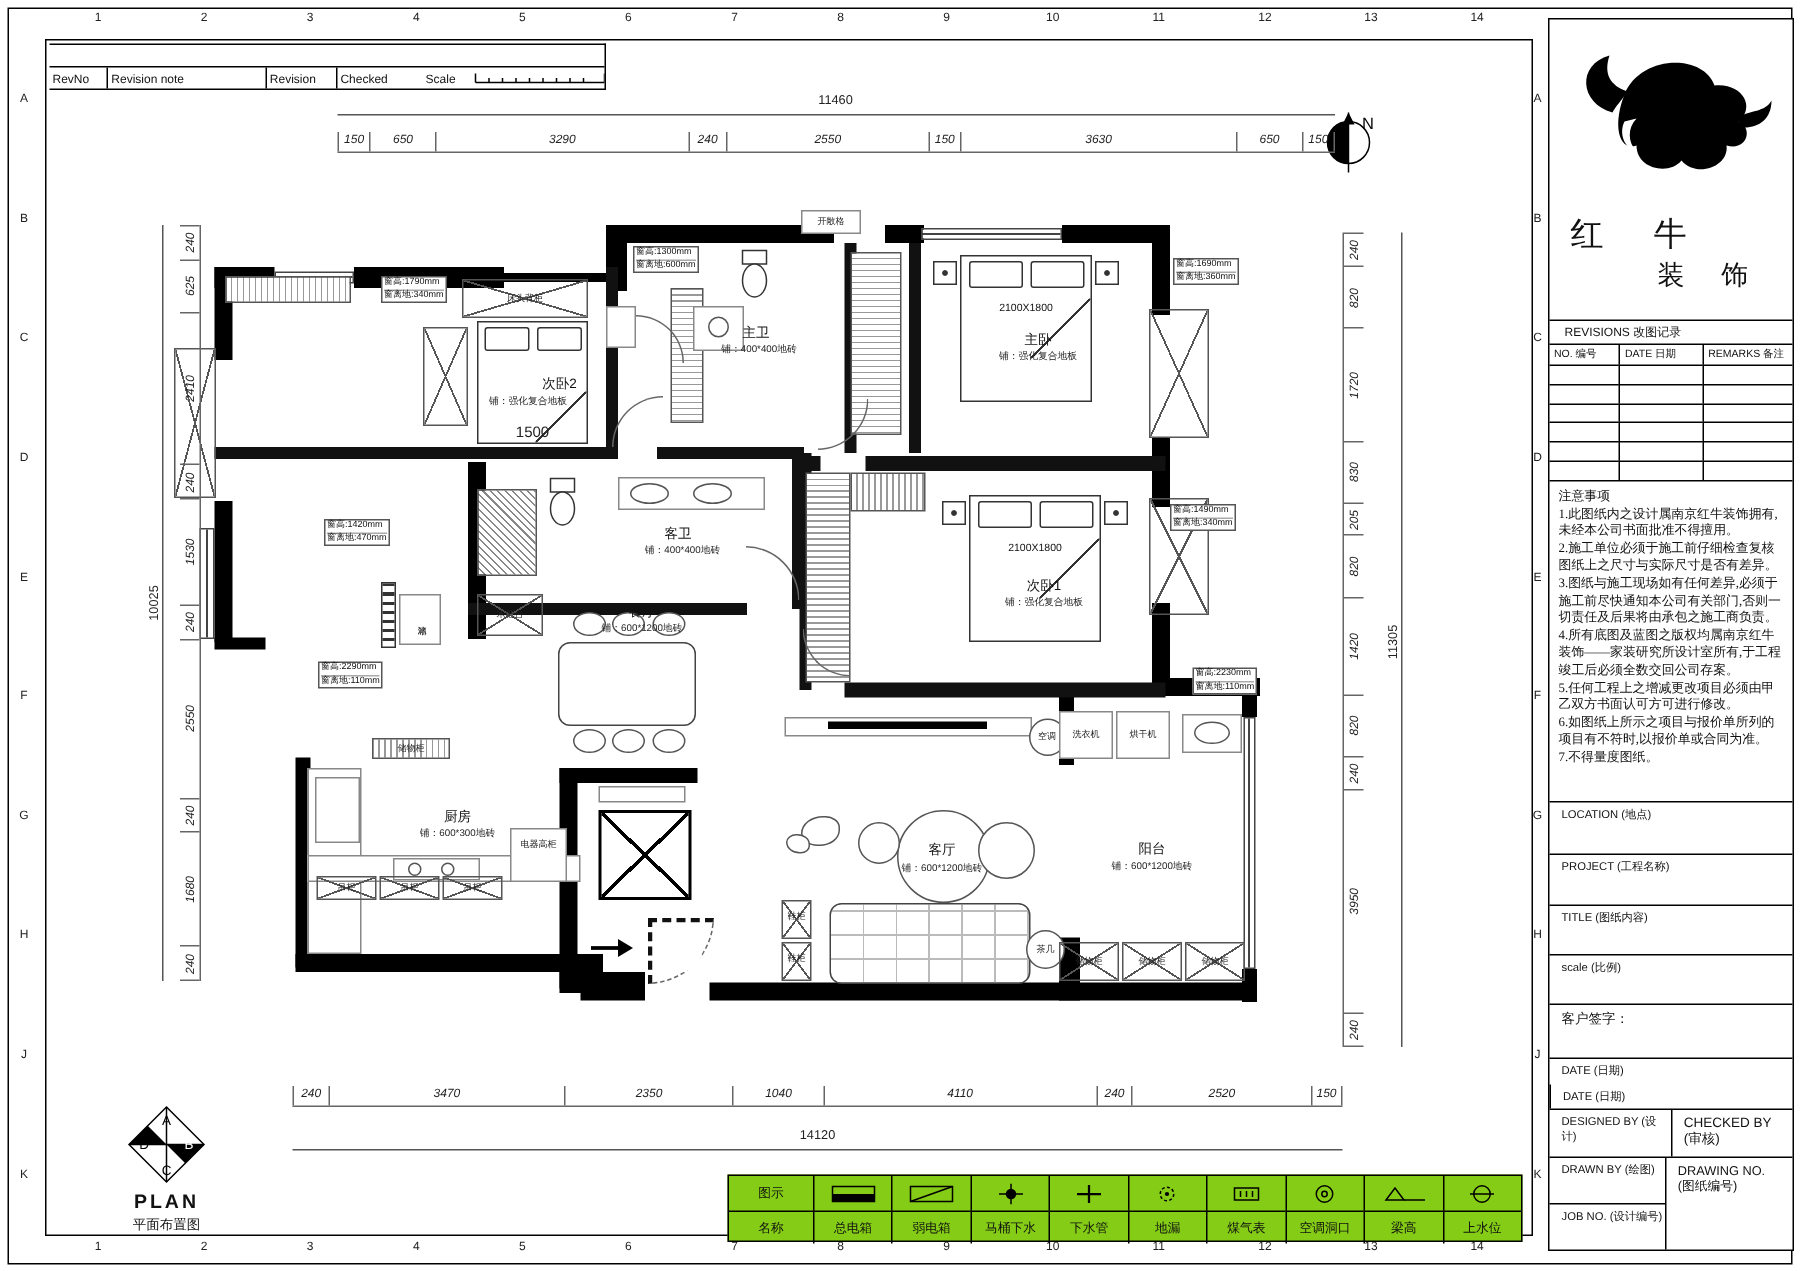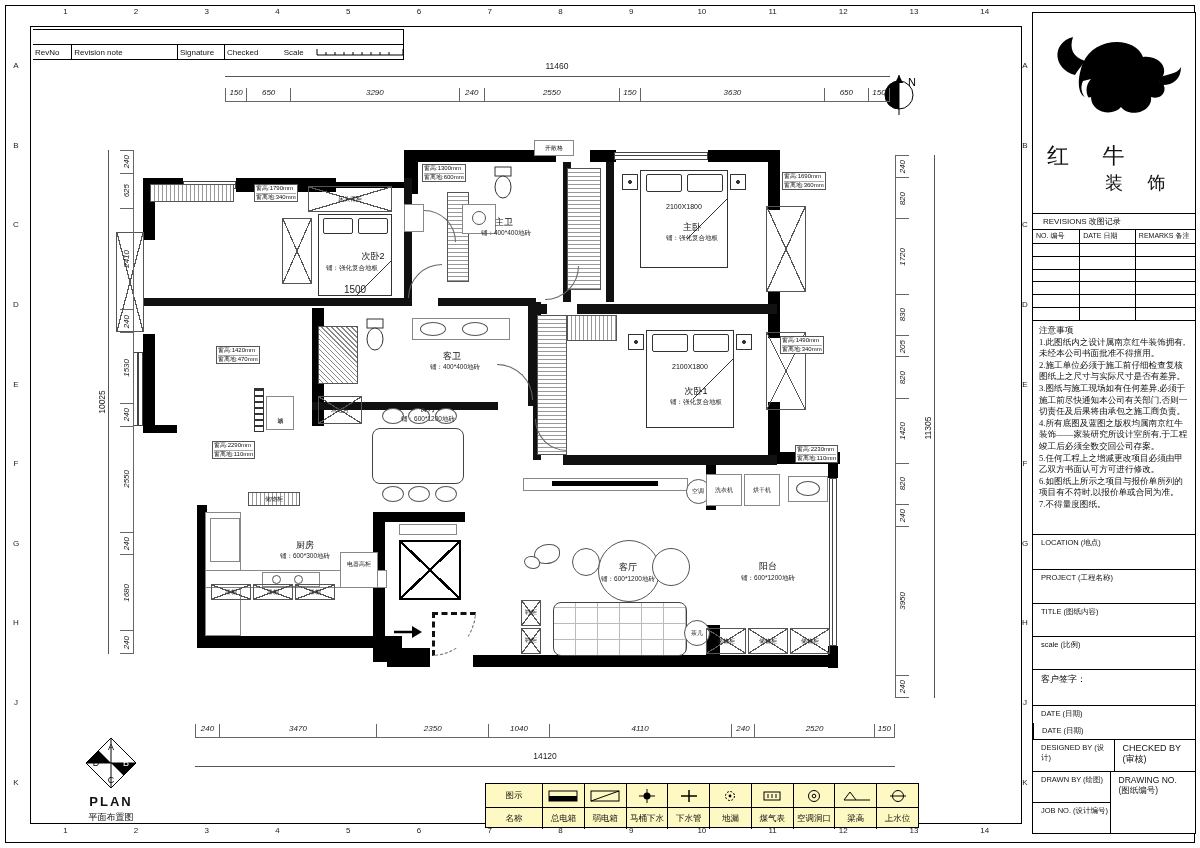--- a/index.html
+++ b/index.html
@@ -61,21 +61,21 @@
   .chain-v{flex-direction:column;}
   .chain-v .seg{display:flex;align-items:center;justify-content:center;border-top:1px solid #666;font-size:8px;color:#222;}
   .chain-v .seg:last-child{border-bottom:1px solid #666;}
   .chain-v .seg span{writing-mode:vertical-rl;transform:rotate(180deg);}
   .chain-vl{border-right:1px solid #666;}
   .chain-vr{border-left:1px solid #666;}
   .callout{position:absolute;border:1px solid #555;background:#fff;font-size:6px;line-height:7.5px;padding:0 1px;white-space:nowrap;z-index:5;}
   .callout span{display:block;border-bottom:1px solid #aaa;}
   .callout span:last-child{border-bottom:none;}
   
-  .legend{position:absolute;left:485px;top:783px;width:434px;height:45px;border:1px solid #000;display:grid;grid-template-columns:56px repeat(9,1fr);grid-template-rows:23px 22px;box-sizing:border-box;background:#fef9c3;}
+  .legend{position:absolute;left:485px;top:783px;width:530px;height:45px;border:1px solid #000;display:grid;grid-template-columns:56px repeat(9,1fr);grid-template-rows:23px 22px;box-sizing:border-box;background:#84cc16;}
   .legend .cell{border-left:1px solid #000;border-top:1px solid #000;display:flex;align-items:center;justify-content:center;font-size:8.5px;box-sizing:border-box;}
   .legend .cell:nth-child(-n+10){border-top:none;}
   .legend .cell:nth-child(10n+1){border-left:none;}
   
   .logo-box{height:200px;border-bottom:1.5px solid #000;position:relative;}
   .brand1{position:absolute;left:14px;top:128px;font-size:22px;letter-spacing:14px;font-family:"Liberation Serif","DejaVu Serif",serif;}
   .brand2{position:absolute;left:72px;top:158px;font-size:18px;letter-spacing:10px;font-family:"Liberation Serif","DejaVu Serif",serif;}
   .rev-title{height:15px;border-bottom:1px solid #000;font-size:8px;display:flex;align-items:center;padding-left:10px;}
   .rev-table{height:90px;border-bottom:1.5px solid #000;display:grid;grid-template-columns:1fr 1.2fr 1.3fr;grid-auto-rows:1fr;font-size:7px;}
   .rev-table .cell{border-left:1px solid #000;border-top:1px solid #000;display:flex;align-items:center;padding-left:3px;box-sizing:border-box;}
@@ -156,21 +156,21 @@
     <span>K</span>
 </div>
 
 <div class="frame"></div>
 
 <div class="revstrip">
   <div class="r1"></div>
   <div class="r2">
     <div class="c" style="width:40px;">RevNo</div>
     <div class="c" style="width:108px;">Revision note</div>
-    <div class="c" style="width:48px;">Signature</div>
+    <div class="c" style="width:48px;">Revision</div>
     <div class="c" style="width:58px;border-right:none;">Checked</div>
     <div class="c" style="width:34px;border-right:none;">Scale</div>
     <svg width="90" height="12">
         <line x1="2" y1="9" x2="88" y2="9" stroke="#000"></line>
         <line x1="2" y1="3" x2="2" y2="9" stroke="#000"></line>
         <line x1="88" y1="3" x2="88" y2="9" stroke="#000"></line>
         <line x1="11" y1="6" x2="11" y2="9" stroke="#000"></line>
         <line x1="20" y1="6" x2="20" y2="9" stroke="#000"></line>
         <line x1="29" y1="6" x2="29" y2="9" stroke="#000"></line>
         <line x1="38" y1="6" x2="38" y2="9" stroke="#000"></line>

